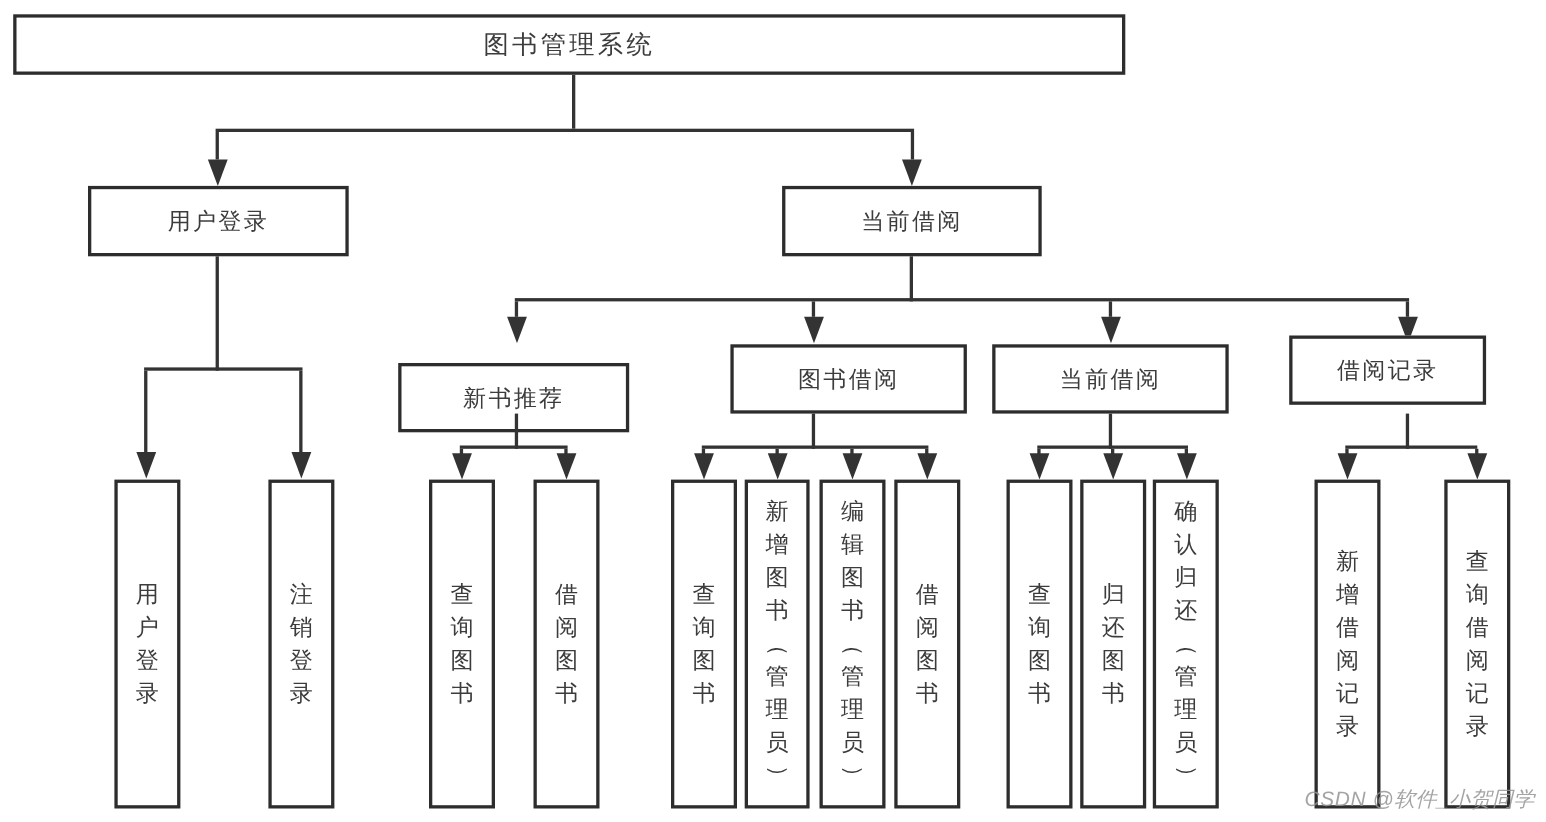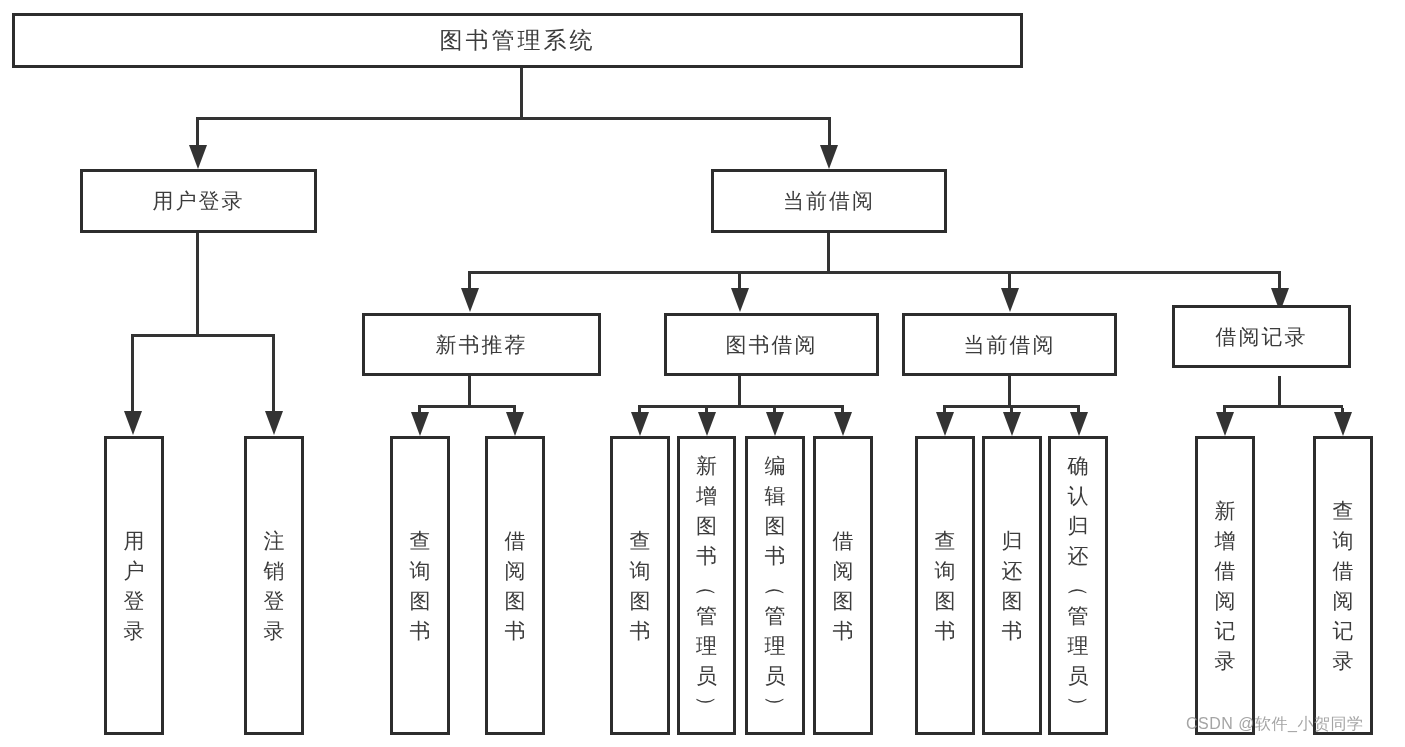--- a/index.html
+++ b/index.html
@@ -43,25 +43,26 @@
     width: 0; height: 0;
     border-left: 9px solid transparent;
     border-right: 9px solid transparent;
     border-top: 24px solid #333333;
   }
   
   #watermark {
     position: absolute;
     left: 1186px;
     top: 714px;
-    font-size: 16px;
+    font-size: 19px;
     color: rgba(148, 148, 148, 0.85);
     letter-spacing: 0.5px;
     white-space: nowrap;
     z-index: 5;
+    font-style: italic;
   }
 </style>
 </head>
 <body>
 
 <div id="stage">
 
   <div class="box" style="left:12px; top:13px; width:1011px; height:55px;">
     <span class="hlabel root-label">图书管理系统</span>
   </div>
@@ -91,21 +92,21 @@
   <div class="hline" style="left:468px; top:271px; width:813px;"></div>
   <div class="vline" style="left:468px; top:274px; height:14px;"></div>
   <div class="ahead" style="left:461px; top:288px;"></div>
   <div class="vline" style="left:738px; top:274px; height:14px;"></div>
   <div class="ahead" style="left:731px; top:288px;"></div>
   <div class="vline" style="left:1008px; top:274px; height:14px;"></div>
   <div class="ahead" style="left:1001px; top:288px;"></div>
   <div class="vline" style="left:1278px; top:274px; height:14px;"></div>
   <div class="ahead" style="left:1271px; top:288px;"></div>
 
-  <div class="box" style="left:362px; top:313px; width:239px; height:63px;">
+  <div class="box" style="left:362px; top:330px; width:210px; height:63px;">
     <span class="hlabel">新书推荐</span>
   </div>
   <div class="box" style="left:632px; top:313px; width:215px; height:63px;margin-left:32px;">
     <span class="hlabel">图书借阅</span>
   </div>
   <div class="box" style="left:902px; top:313px; width:215px; height:63px;">
     <span class="hlabel">当前借阅</span>
   </div>
   <div class="box" style="left:1172px; top:305px; width:179px; height:63px;">
     <span class="hlabel">借阅记录</span>

